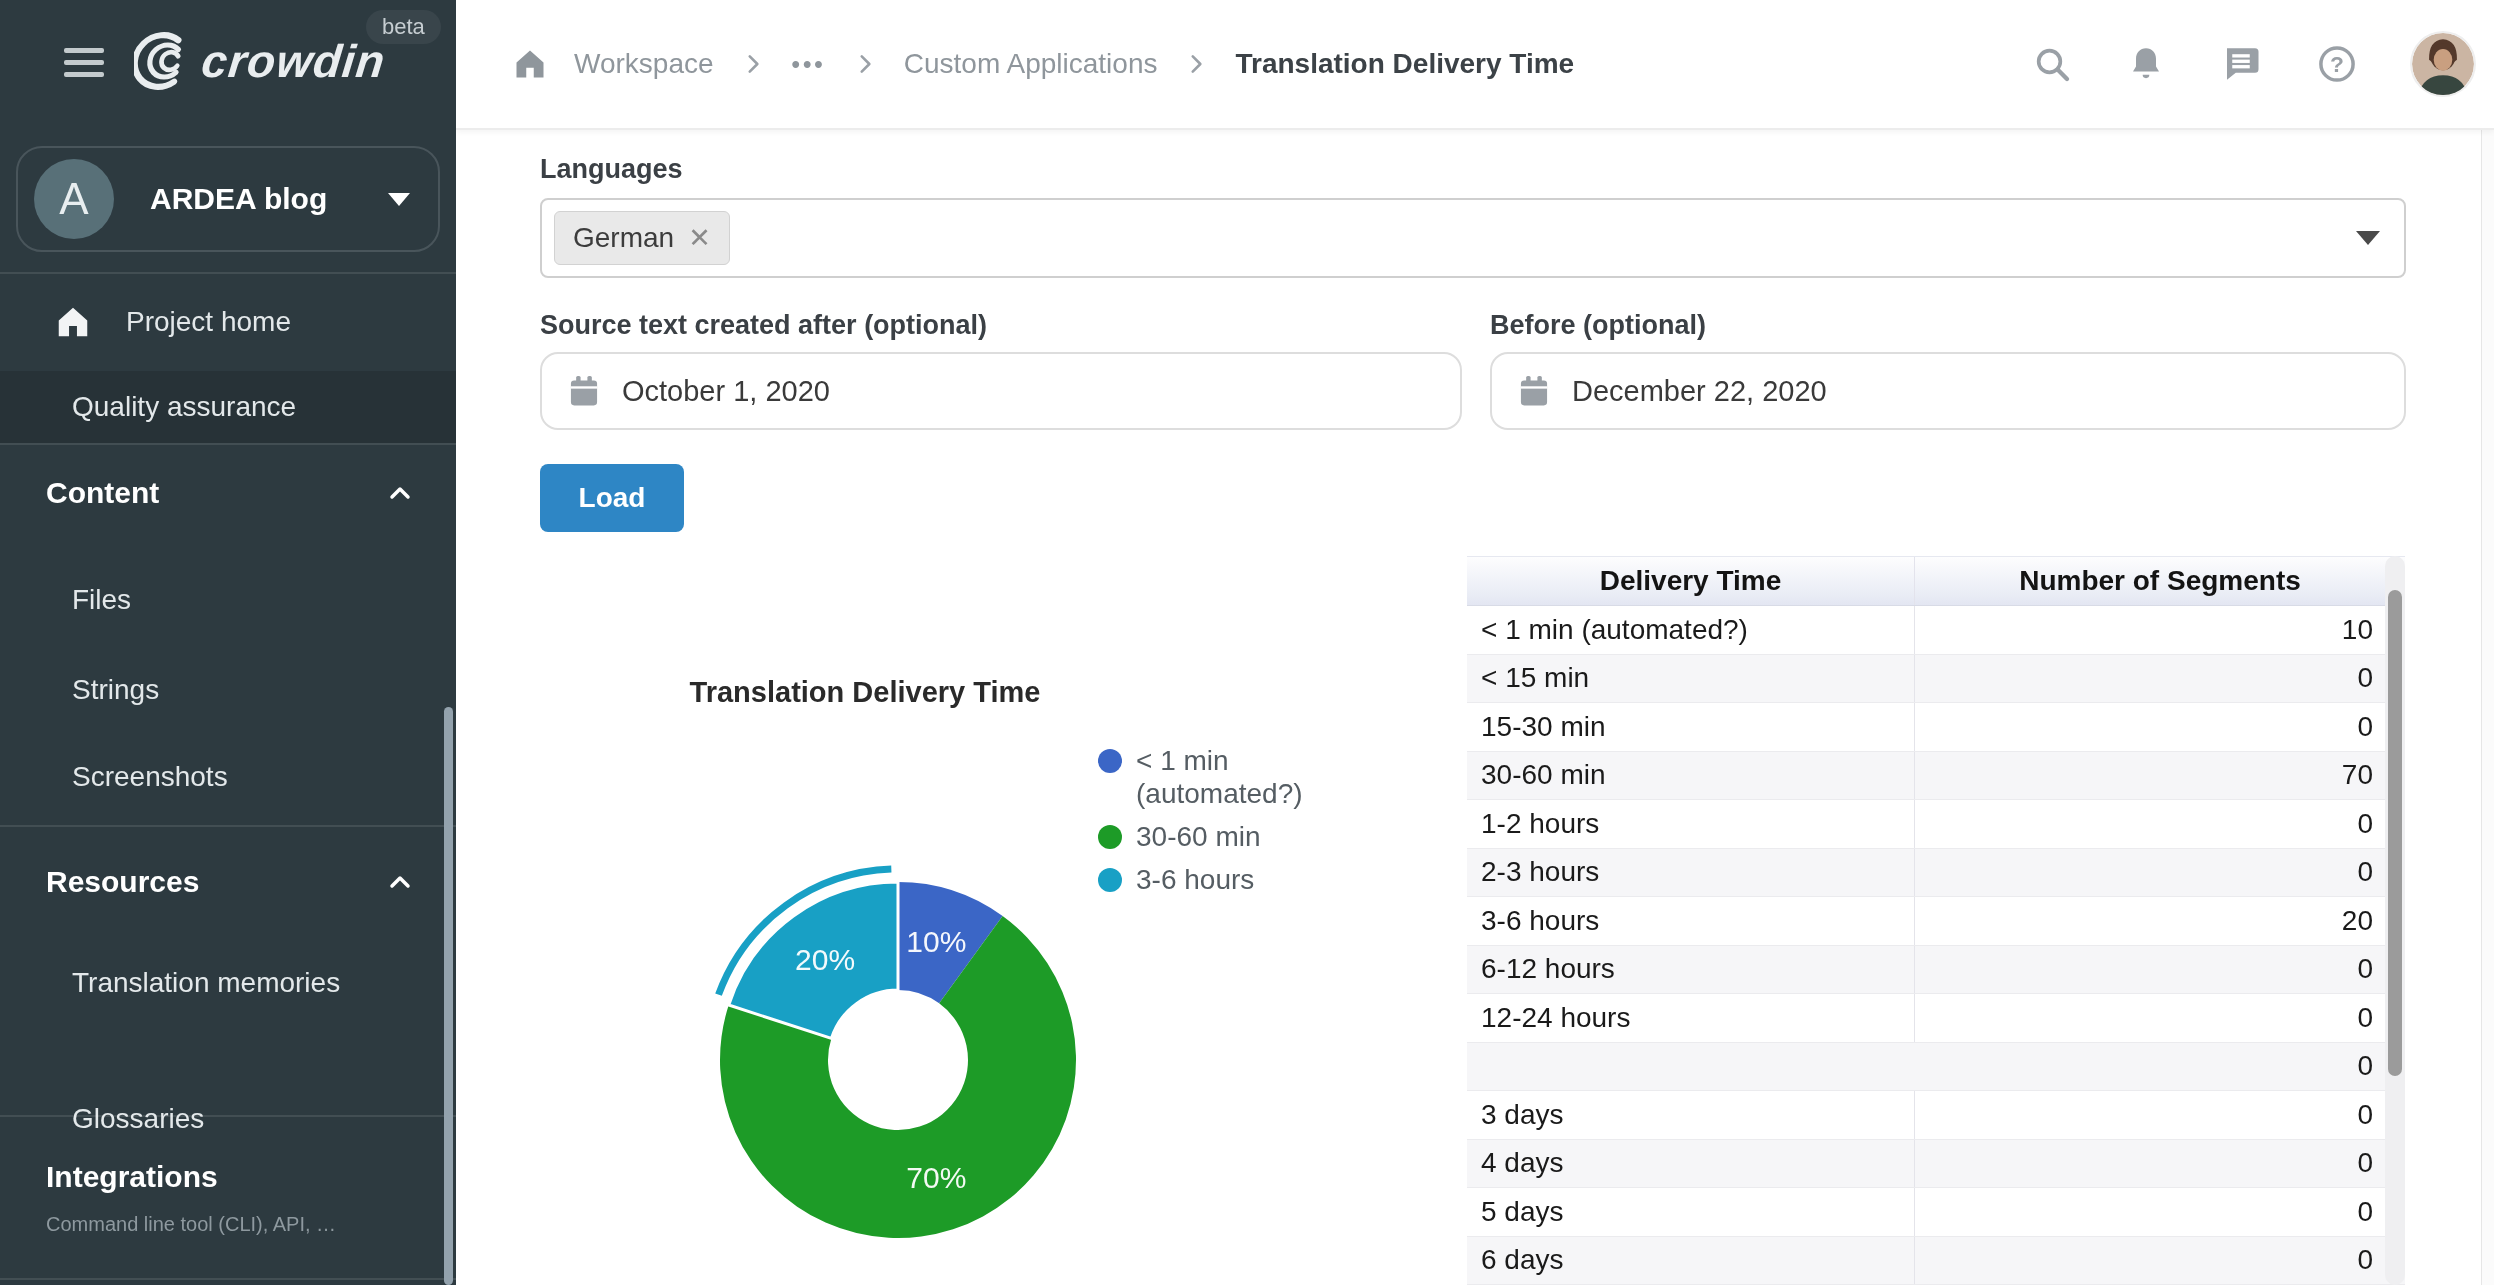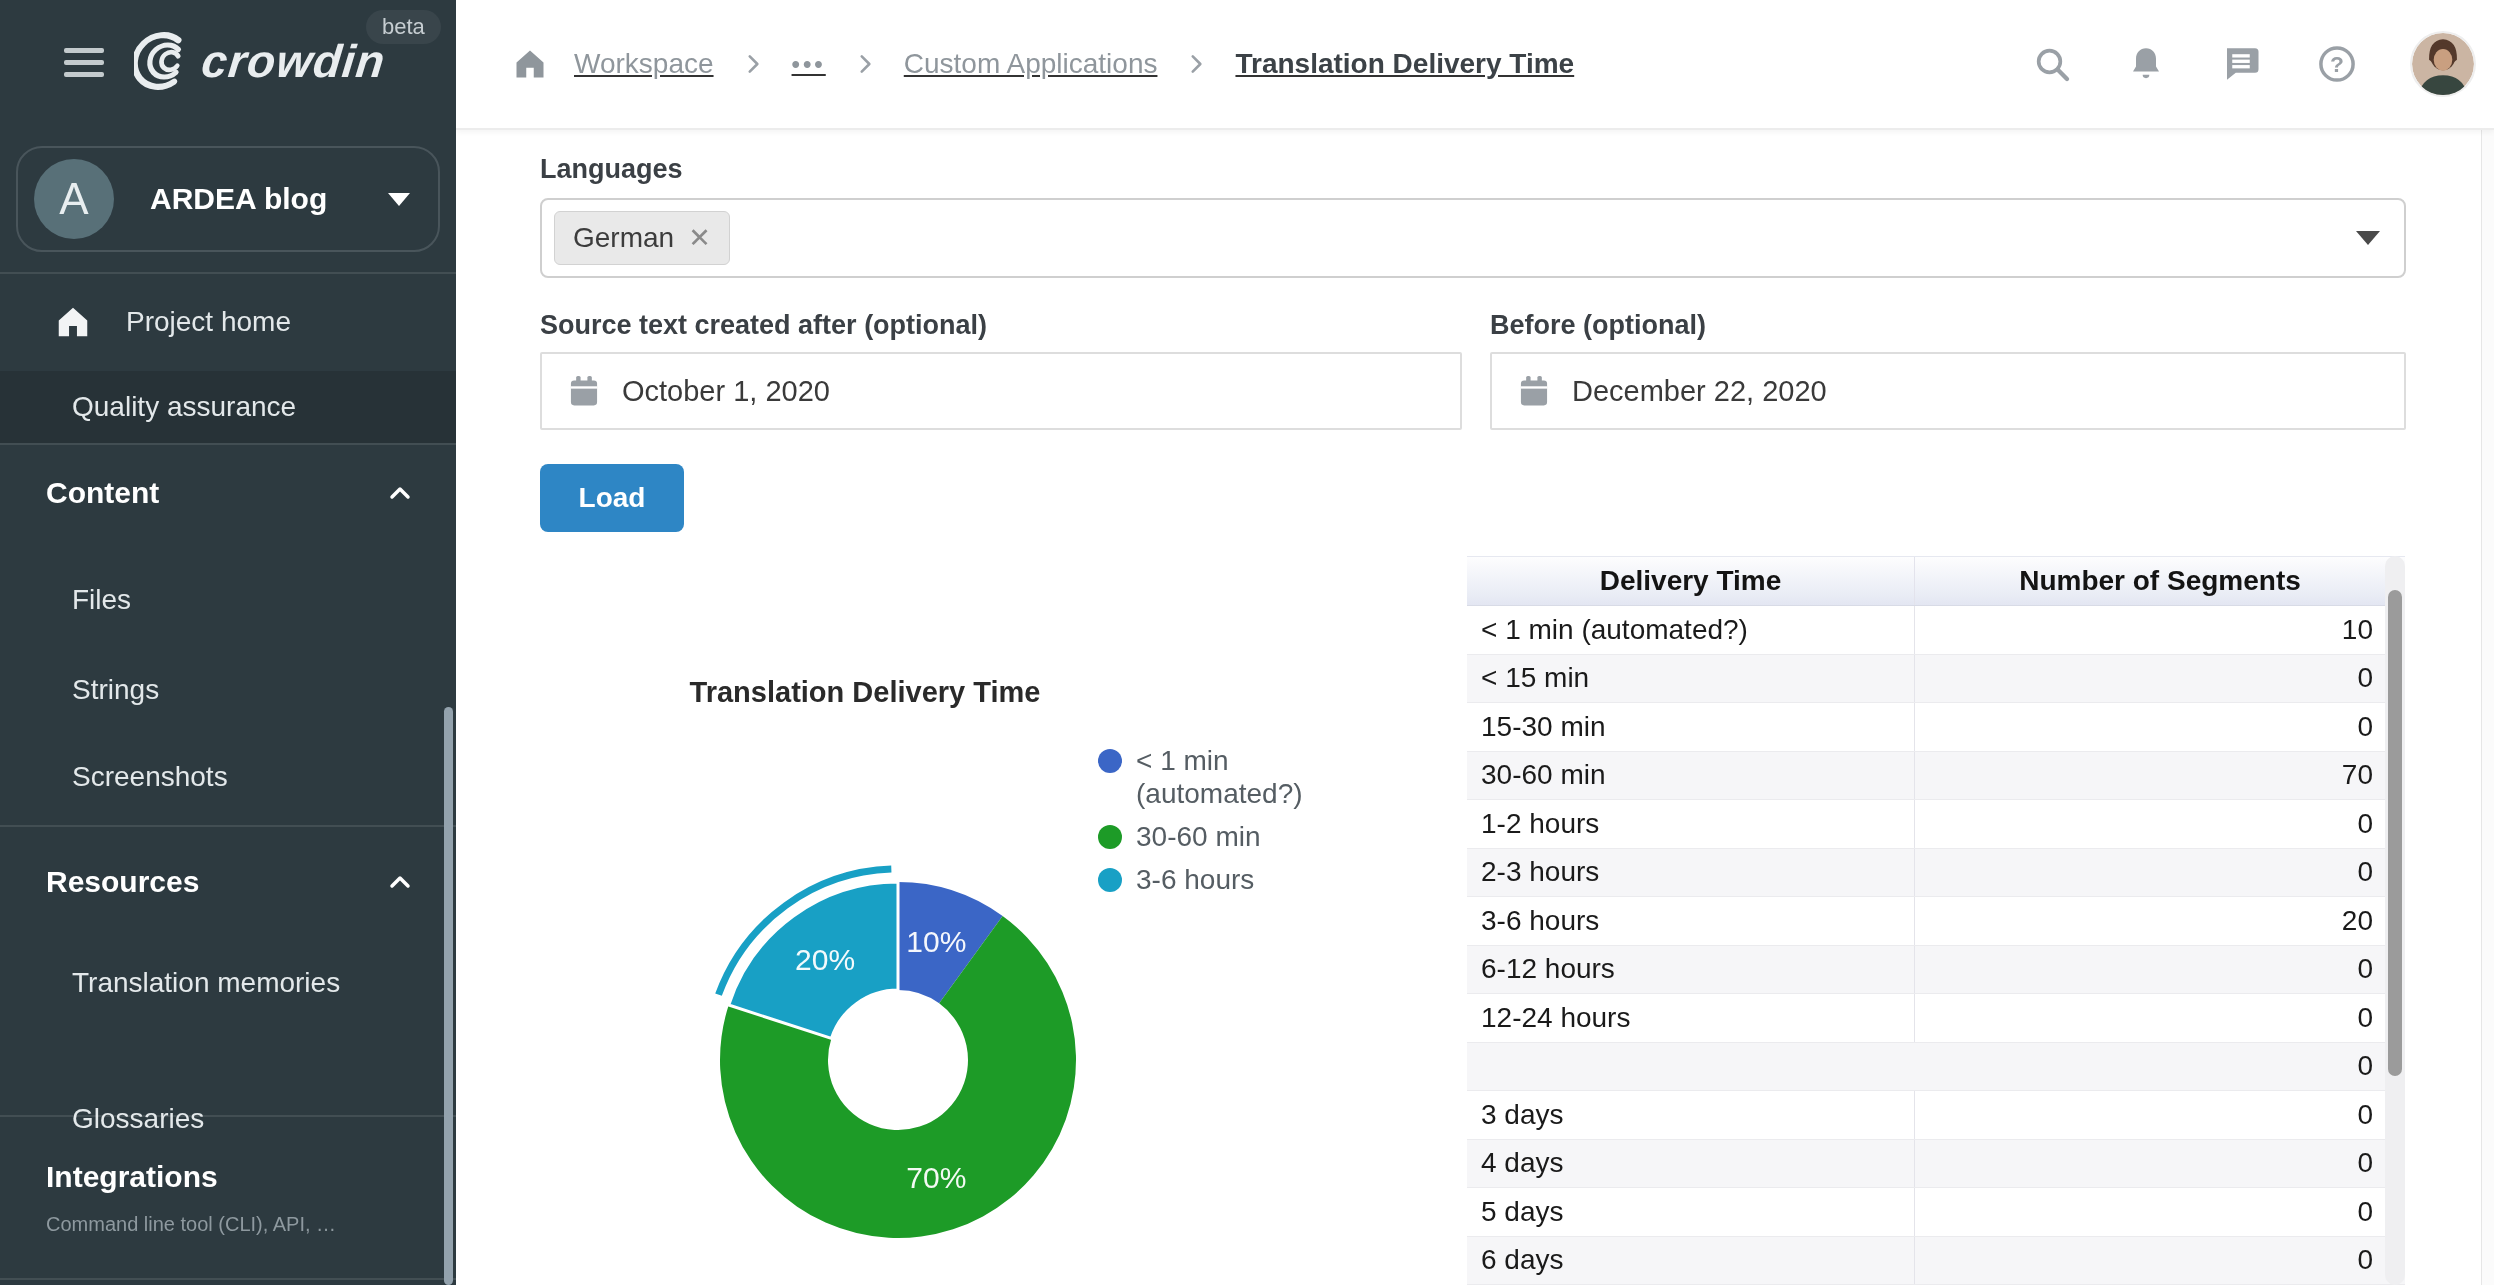--- a/index.html
+++ b/index.html
@@ -32,41 +32,41 @@
   .srow.dark{background:rgba(0,0,0,.13);}
   .home-ico{margin-left:54px;margin-right:34px;}
   .chev-up{position:absolute;right:40px;}
   .sub-note{position:absolute;left:46px;font-size:20px;color:#8e999f;}
   .sb-scroll{position:absolute;left:444px;top:707px;width:9px;height:578px;background:#93a2ad;
              border-radius:5px;cursor:pointer;}
 
   
   .topbar{position:absolute;left:456px;top:0;width:2038px;height:130px;background:#fff;
           border-bottom:2px solid #ececec;box-shadow:0 2px 6px rgba(0,0,0,.05);z-index:4;}
-  .crumbs{position:absolute;left:56px;top:0;height:128px;display:flex;align-items:center;gap:26px;text-decoration:underline;}
+  .crumbs{position:absolute;left:56px;top:0;height:128px;display:flex;align-items:center;gap:26px;}
   .crumb{font-size:28px;color:#8f969c;cursor:pointer;white-space:nowrap;}
   .crumb.current{color:#3c4247;font-weight:bold;cursor:default;}
   .crumb.dots{font-size:24px;letter-spacing:3px;font-weight:bold;}
   .tb-icons{position:absolute;right:20px;top:0;height:128px;display:flex;align-items:center;gap:54px;}
   .tb-ic{cursor:pointer;display:flex;align-items:center;}
   .avatar{width:62px;height:62px;border-radius:50%;overflow:hidden;cursor:pointer;
           box-shadow:0 0 0 2px #eee;}
 
   
   .main{position:absolute;left:456px;top:130px;width:2038px;height:1155px;background:#fff;}
   .field-label{position:absolute;font-size:27px;font-weight:bold;color:#3b4045;}
   .lang-select{position:absolute;left:84px;top:68px;width:1866px;height:80px;background:#fff;
                border:2px solid #cfcfcf;border-radius:8px;display:flex;align-items:center;cursor:pointer;}
   .chip{display:flex;align-items:center;gap:14px;height:54px;margin-left:12px;padding:0 18px;
         background:#e9e9e9;border:1px solid #d2d2d2;border-radius:6px;font-size:28px;color:#3c3c3c;}
   .chip .x{font-size:27px;color:#8a8a8a;cursor:pointer;line-height:1;}
   .sel-caret{position:absolute;right:24px;width:0;height:0;border-left:12px solid transparent;
              border-right:12px solid transparent;border-top:14px solid #4a4a4a;}
   .date-field{position:absolute;top:222px;height:78px;background:#fff;border:2px solid #ddd;
-              border-radius:2px;display:flex;align-items:center;cursor:text;}
+              border-radius:18px;display:flex;align-items:center;cursor:text;}
   .date-field .cal{margin-left:26px;margin-right:22px;}
   .date-field .val{font-size:29px;color:#3a3a3a;}
   .load-btn{position:absolute;left:84px;top:334px;width:144px;height:68px;border:none;
             background:var(--accent-blue,#2e86c5);color:#fff;font-size:28px;font-weight:bold;
             border-radius:8px;cursor:pointer;font-family:inherit;}
 
   
   .chart-title{position:absolute;left:159px;top:546px;width:500px;text-align:center;
                font-size:29px;font-weight:bold;color:#2a2a2a;}
   .legend{position:absolute;left:642px;top:614px;width:330px;}

